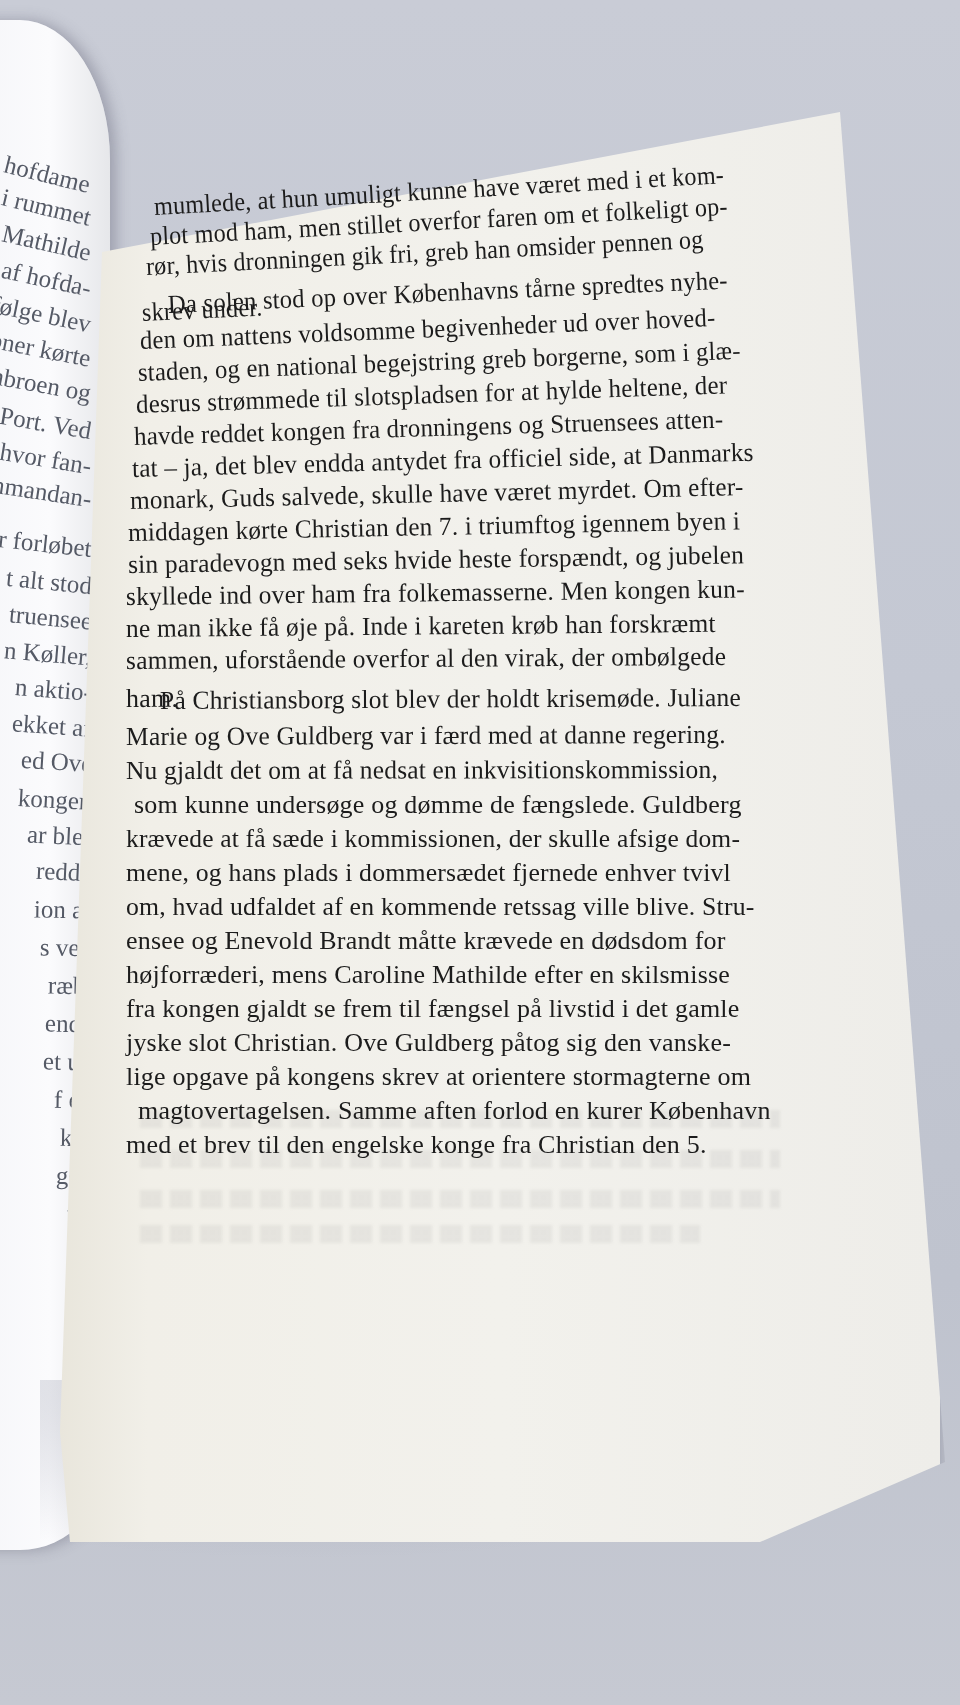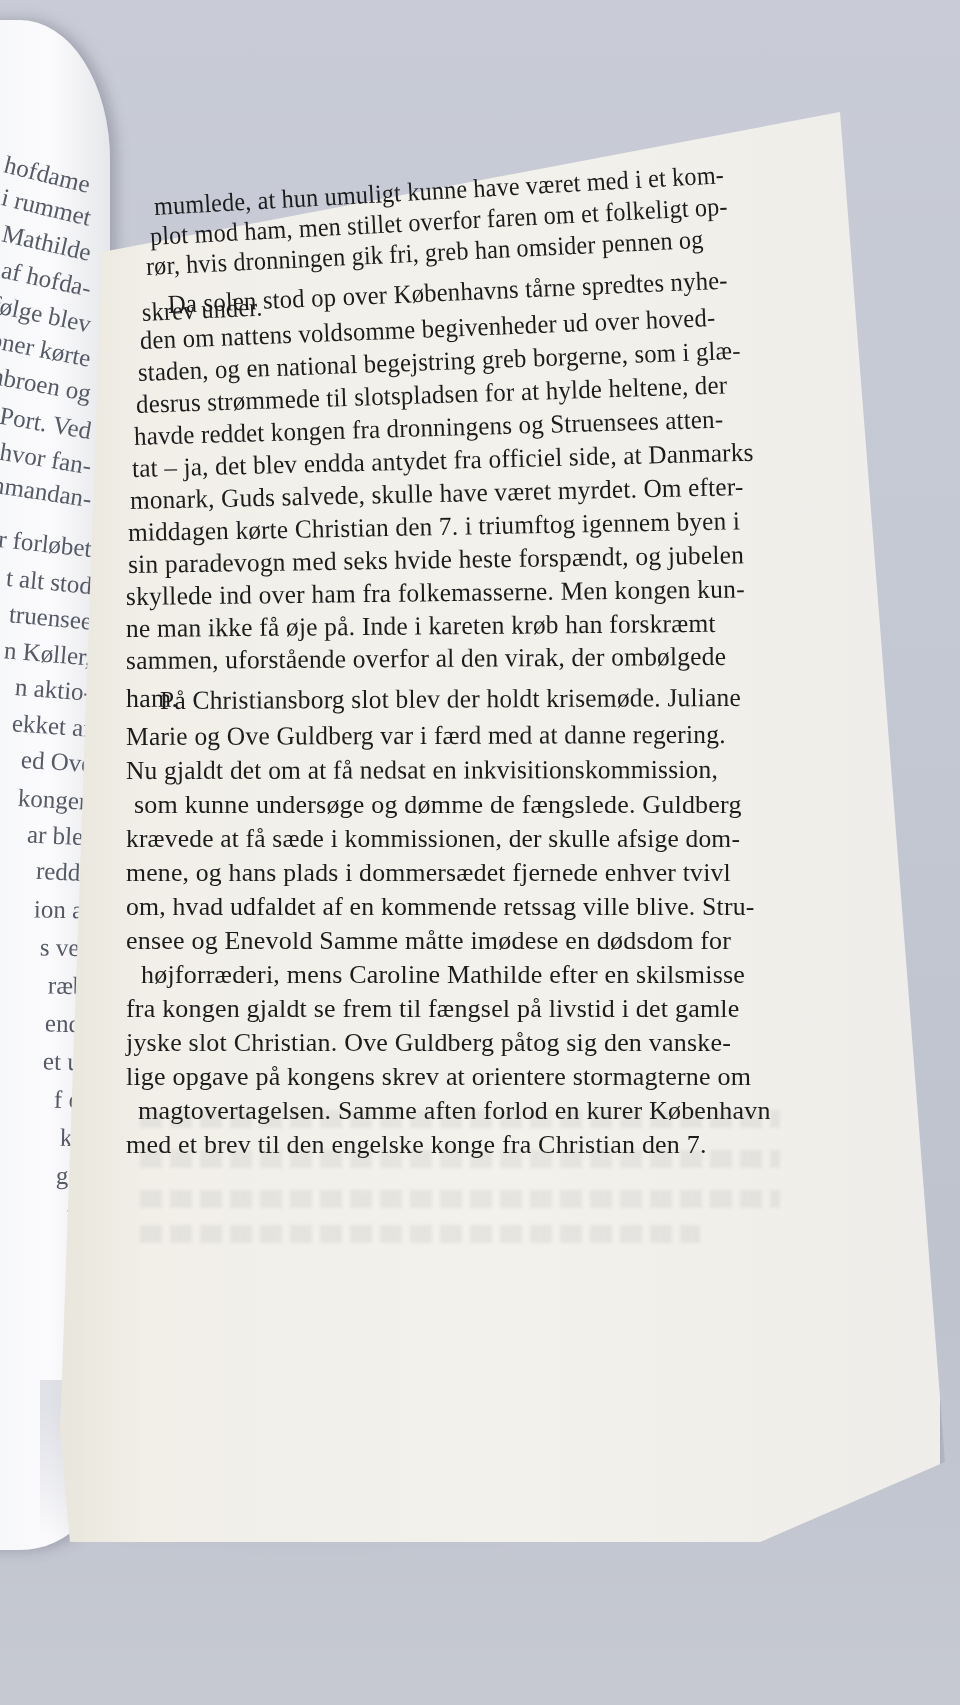--- a/index.html
+++ b/index.html
@@ -110,20 +110,20 @@
   <div class="line" style="top:456px; left:0px;  transform:rotate(-0.4deg) scaleX(0.98)">sammen, uforstående overfor al den virak, der ombølgede</div>
   <div class="line" style="top:494px; left:0px;  transform:rotate(-0.3deg)">ham.</div>
 
   <div class="line" style="top:496px; left:34px; transform:rotate(-0.3deg) scaleX(0.98)">På Christiansborg slot blev der holdt krisemøde. Juliane</div>
   <div class="line" style="top:532px; left:0px;  transform:rotate(-0.2deg) scaleX(0.98)">Marie og Ove Guldberg var i færd med at danne regering.</div>
   <div class="line" style="top:566px; left:0px;  transform:rotate(-0.1deg) scaleX(0.98)">Nu gjaldt det om at få nedsat en inkvisitionskommission,</div>
   <div class="line" style="top:600px; left:8px;  scaleX(0.98)">som kunne undersøge og dømme de fængslede. Guldberg</div>
   <div class="line" style="top:634px; left:0px;  transform:scaleX(0.98)">krævede at få sæde i kommissionen, der skulle afsige dom-</div>
   <div class="line" style="top:668px; left:0px;  transform:scaleX(0.99)">mene, og hans plads i dommersædet fjernede enhver tvivl</div>
   <div class="line" style="top:702px; left:0px;  transform:scaleX(0.99)">om, hvad udfaldet af en kommende retssag ville blive. Stru-</div>
-  <div class="line" style="top:736px; left:0px;  transform:scaleX(1.0)">ensee og Enevold Samme måtte imødese en dødsdom for</div>
-  <div class="line" style="top:770px; left:15px;  transform:scaleX(1.0)">højforræderi, mens Caroline Mathilde efter en skilsmisse</div>
+  <div class="line" style="top:736px; left:0px;  transform:scaleX(1.0)">ensee og Enevold Brandt måtte krævede en dødsdom for</div>
+  <div class="line" style="top:770px; left:0px;  transform:scaleX(1.0)">højforræderi, mens Caroline Mathilde efter en skilsmisse</div>
   <div class="line" style="top:804px; left:0px;  transform:scaleX(1.0)">fra kongen gjaldt se frem til fængsel på livstid i det gamle</div>
   <div class="line" style="top:838px; left:0px;  transform:scaleX(1.0)">jyske slot Christian. Ove Guldberg påtog sig den vanske-</div>
   <div class="line" style="top:872px; left:0px;  transform:scaleX(1.0)">lige opgave på kongens skrev at orientere stormagterne om</div>
   <div class="line" style="top:906px; left:12px;  transform:scaleX(1.0)">magtovertagelsen. Samme aften forlod en kurer København</div>
-  <div class="line" style="top:940px; left:0px;  transform:scaleX(1.0)">med et brev til den engelske konge fra Christian den 7.</div>
+  <div class="line" style="top:940px; left:0px;  transform:scaleX(1.0)">med et brev til den engelske konge fra Christian den 5.</div>
 </div>
 
 </body></html>

